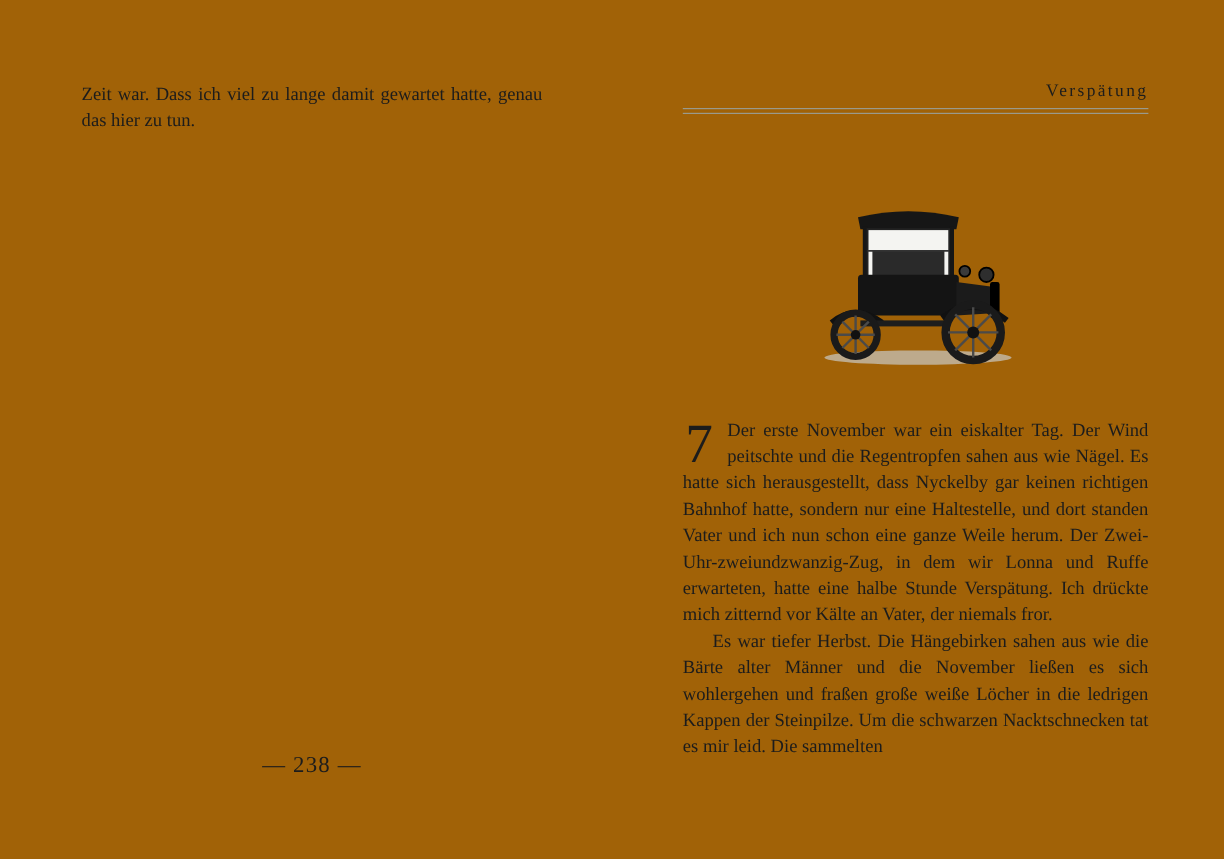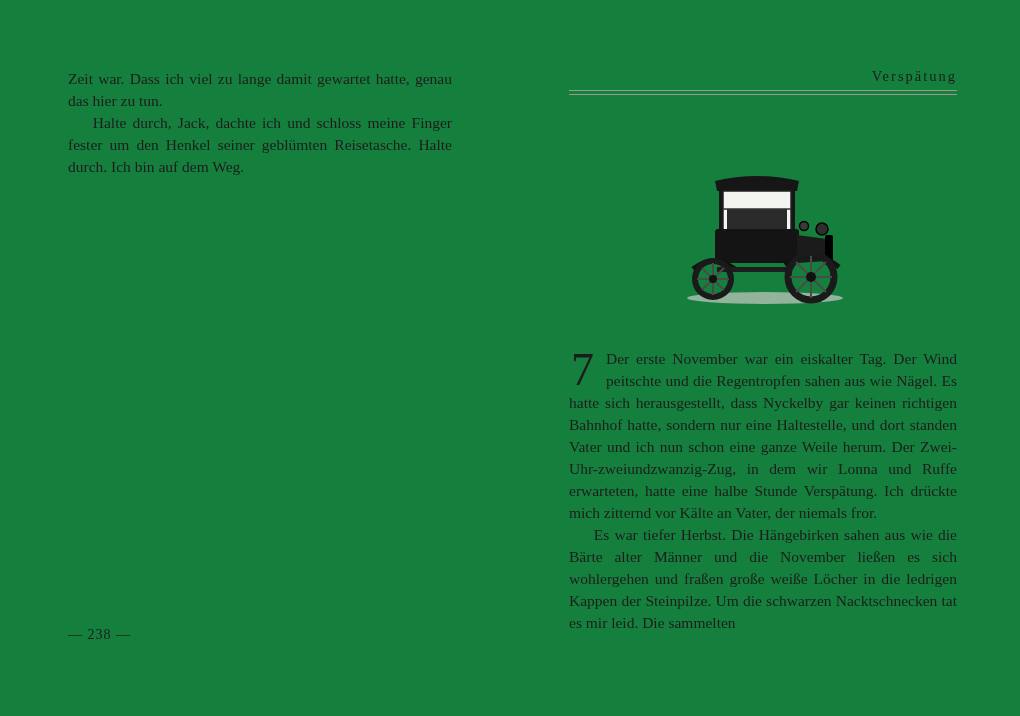--- a/index.html
+++ b/index.html
@@ -1,20 +1,20 @@
 <!DOCTYPE html>
 <html><head>
 <meta charset="utf-8">
 <style>
   html, body { margin: 0; padding: 0; background: #ffffff; }
   .spread {
     position: relative;
     width: 1020px;
     height: 716px;
-    background: #15803d;
+    background: #a16207;
     font-family: "Liberation Serif", "DejaVu Serif", serif;
     color: #1c1c1c;
     overflow: hidden;
   }
   .page-text {
     font-size: 15.5px;
     line-height: 1.42;
     text-align: justify;
   }
   .page-text p { margin: 0; }
@@ -59,34 +59,34 @@
   .dropcap {
     float: left;
     font-size: 46px;
     line-height: 0.82;
     padding: 3px 12px 0 2px;
     color: #1c1c1c;
   }
   .page-number {
     position: absolute;
     top: 627px;
-    font-size: 14px;
+    font-size: 19px;
+    text-align: center;
     letter-spacing: 1px;
   }
   .page-number.left { left: 68px; width: 384px; }
   .page-number.right { left: 569px; width: 388px; }
 </style>
 </head>
 <body>
 
 <div class="spread">
 
   <div class="left-page-text page-text">
     <p>Zeit war. Dass ich viel zu lange damit gewartet hatte, genau das hier zu tun.</p>
-    <p class="indent">Halte durch, Jack, dachte ich und schloss meine Finger fester um den Henkel seiner geblümten Reisetasche. Halte durch. Ich bin auf dem Weg.</p>
   </div>
   <div class="page-number left">— 238 —</div>
 
   <div class="right-column">
     <div class="running-head">Verspätung</div>
     <div class="double-rule"></div>
 
     <div class="illustration-wrap">
       <svg width="180" height="145" viewBox="0 0 180 145" xmlns="http://www.w3.org/2000/svg">
 

